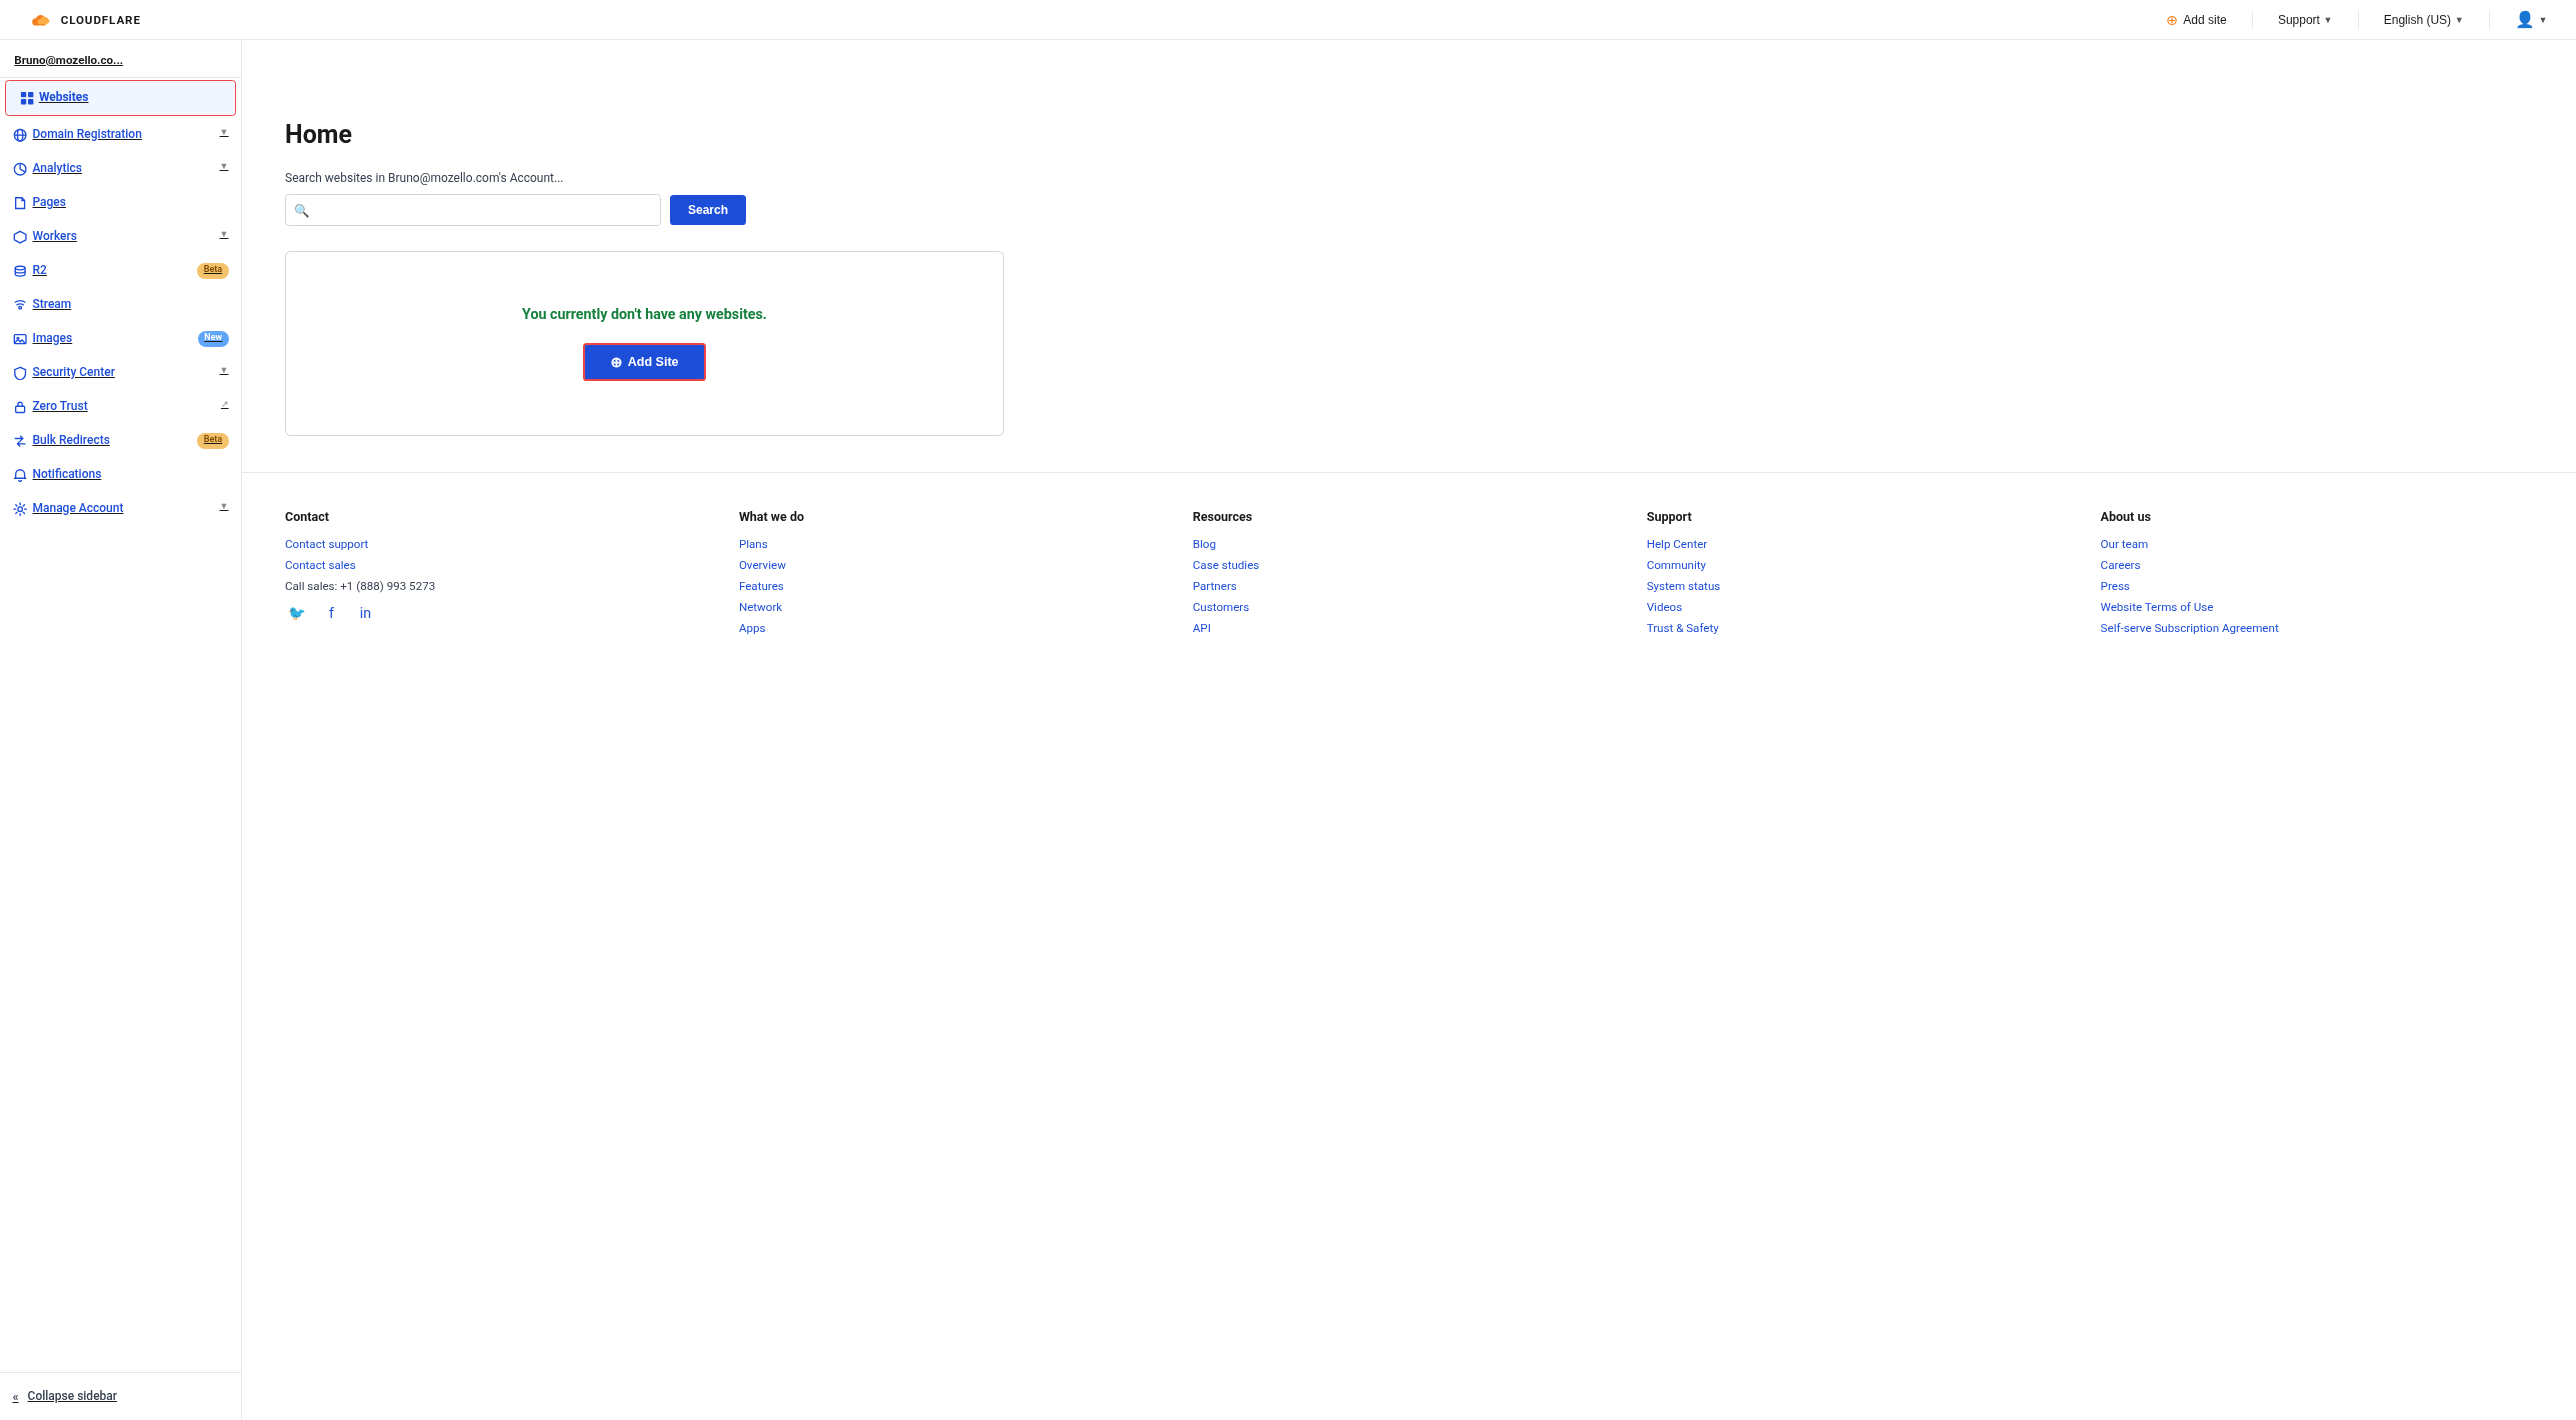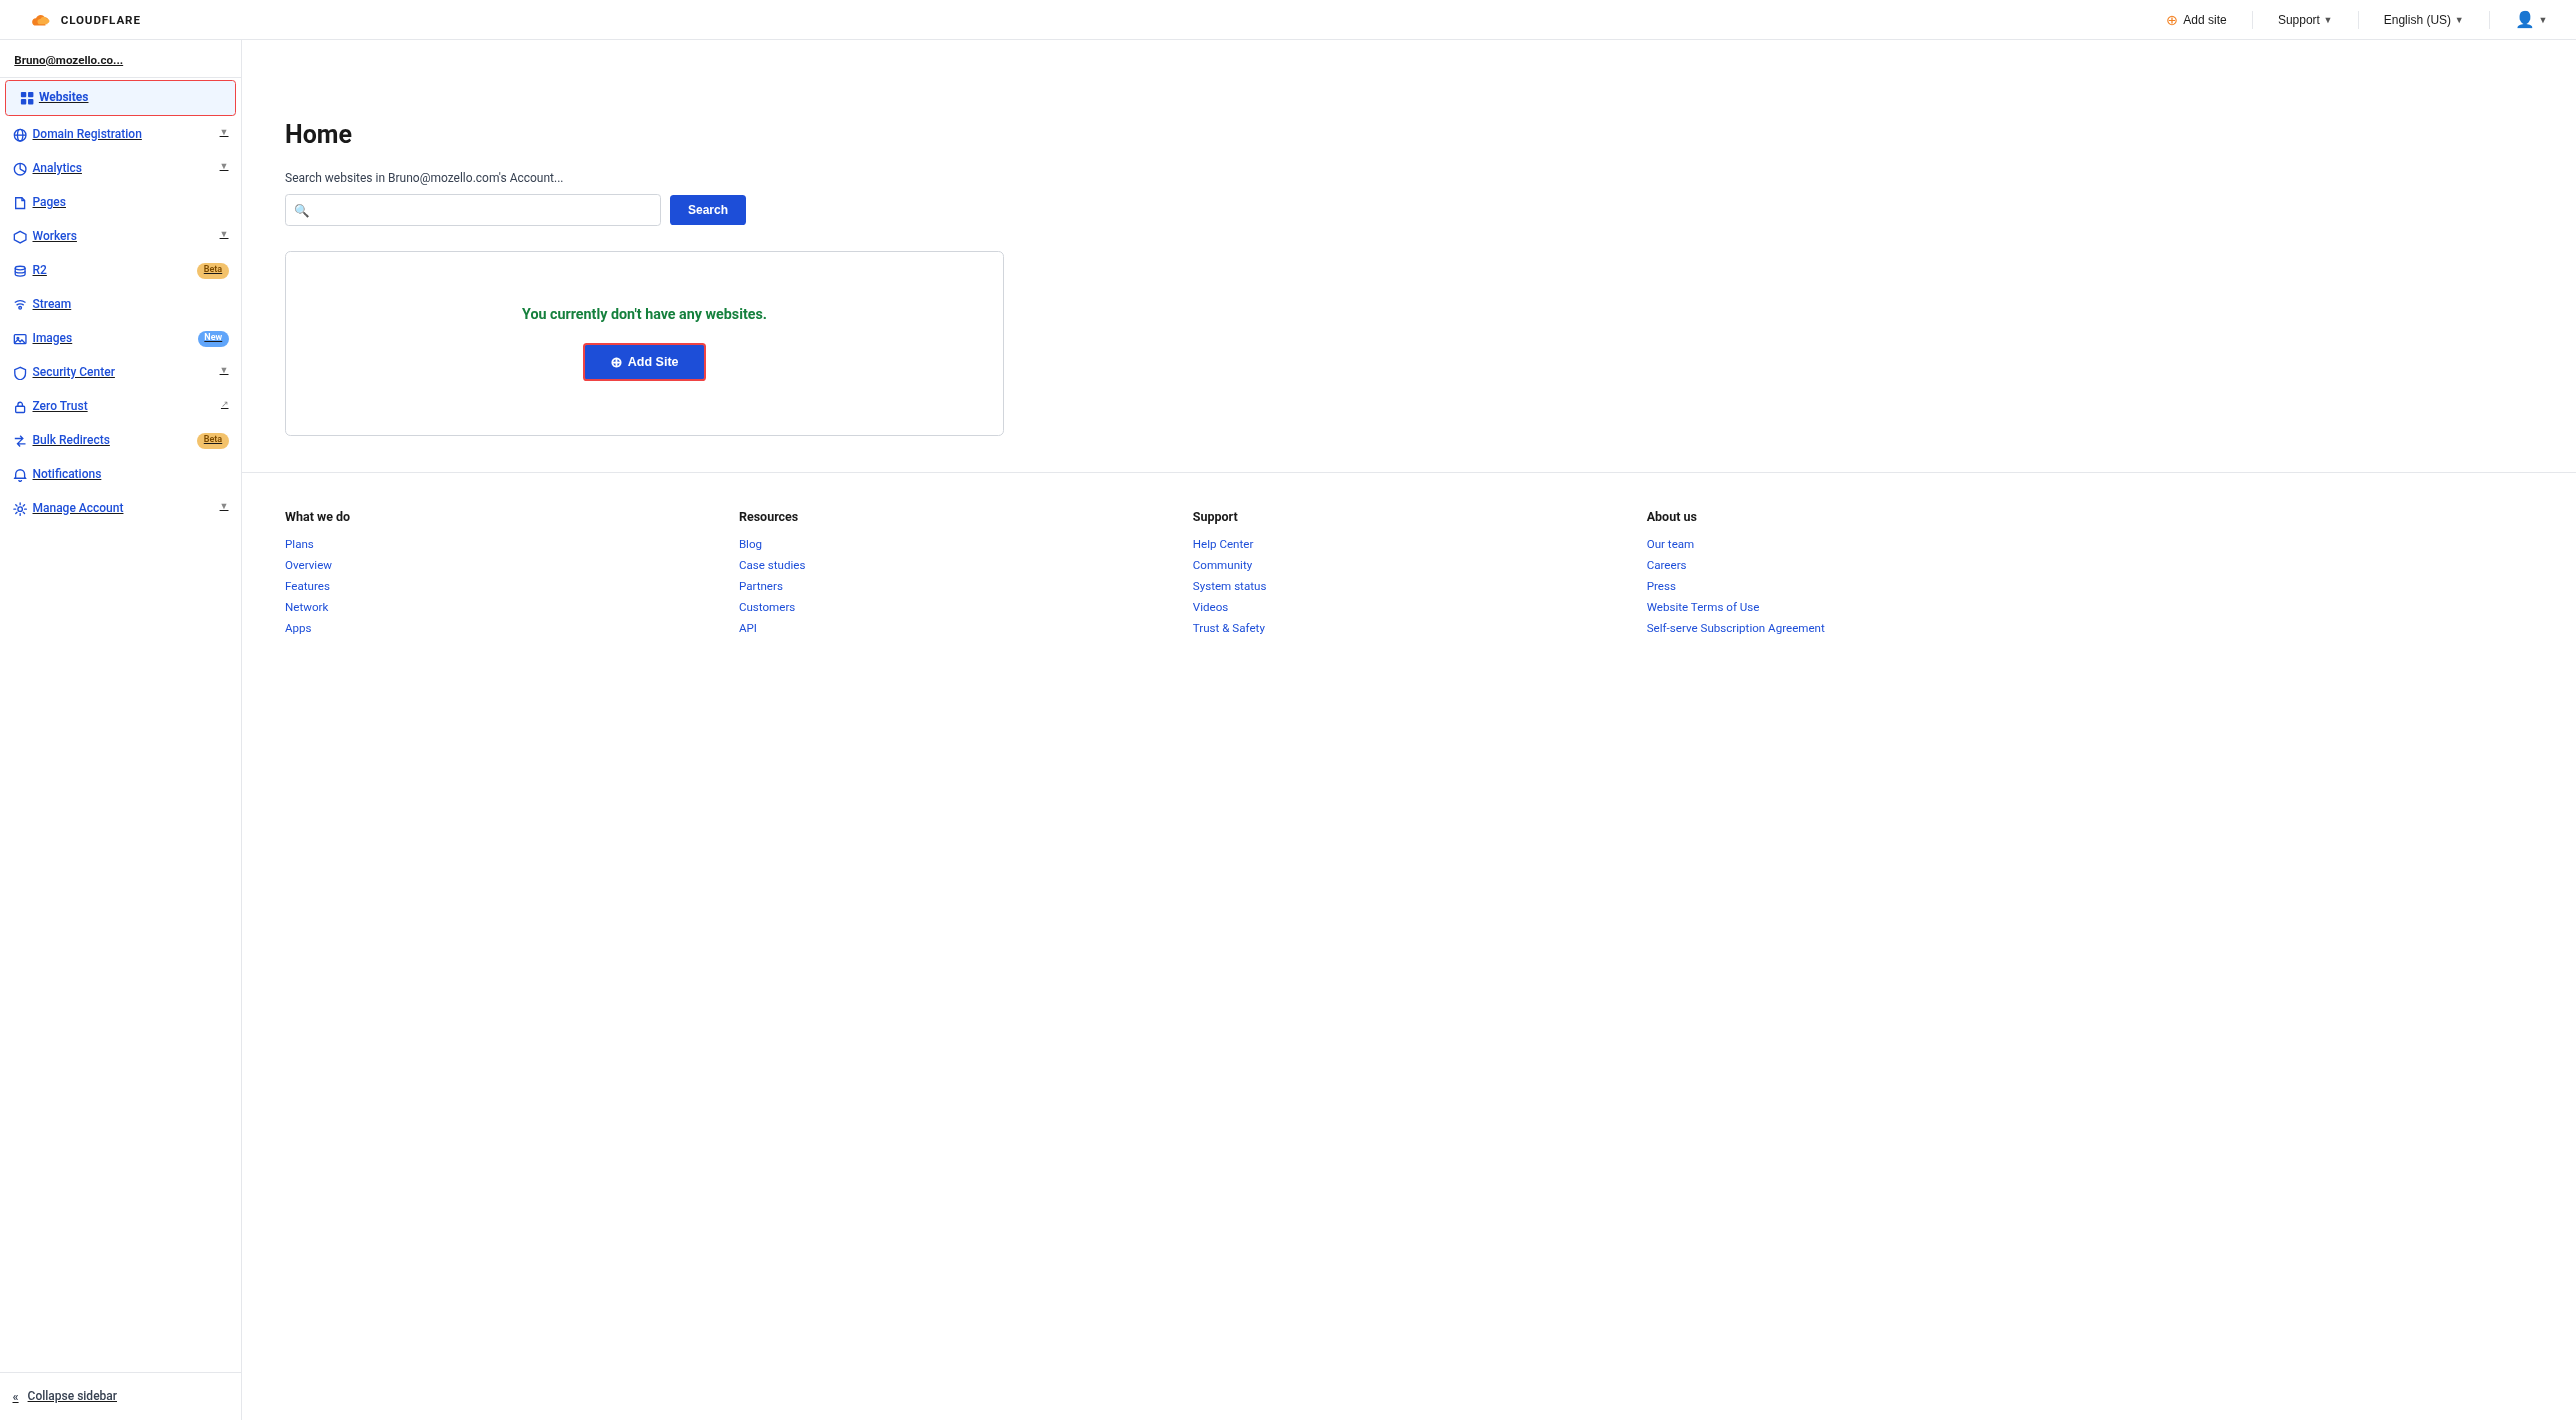--- a/index.html
+++ b/index.html
@@ -306,20 +306,31 @@
         <button class="add-site-btn">
           <span style="font-size:14.3px;">⊕</span>
           <span>Add Site</span>
         </button>
       </div>
     </div>
 
     <div class="footer">
       <div class="footer-grid">
 
+        <div>
+          <div class="footer-col-title">Contact</div>
+          <a class="footer-link">Contact support</a>
+          <a class="footer-link">Contact sales</a>
+          <div class="footer-text">Call sales: +1 (888) 993 5273</div>
+          <div class="social-icons">
+            <span class="social-icon" title="Twitter">🐦</span>
+            <span class="social-icon" title="Facebook">f</span>
+            <span class="social-icon" title="LinkedIn">in</span>
+          </div>
+        </div>
 
         <div>
           <div class="footer-col-title">What we do</div>
           <a class="footer-link">Plans</a>
           <a class="footer-link">Overview</a>
           <a class="footer-link">Features</a>
           <a class="footer-link">Network</a>
           <a class="footer-link">Apps</a>
         </div>
 

